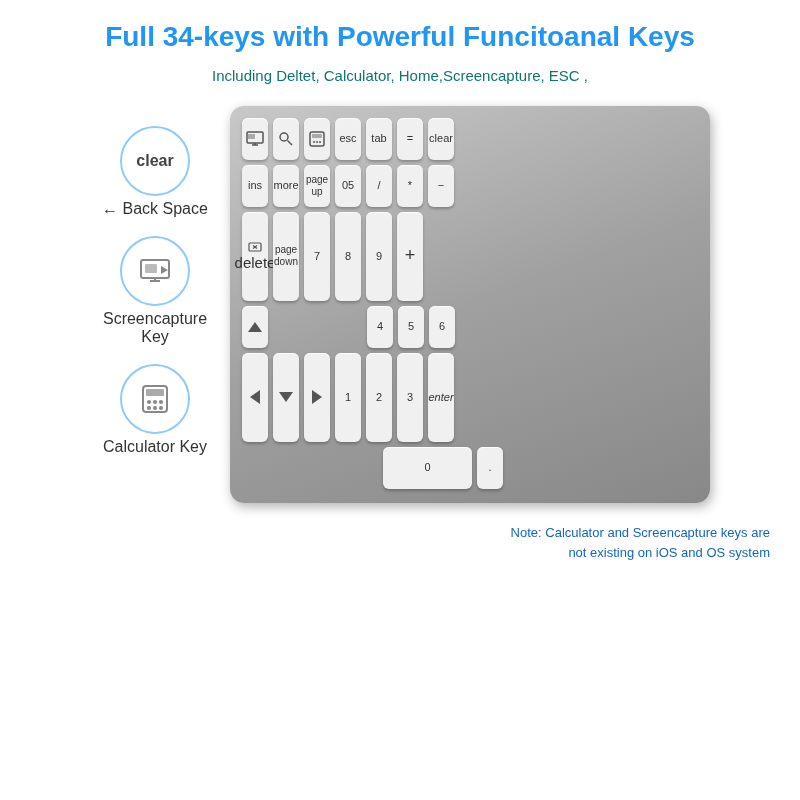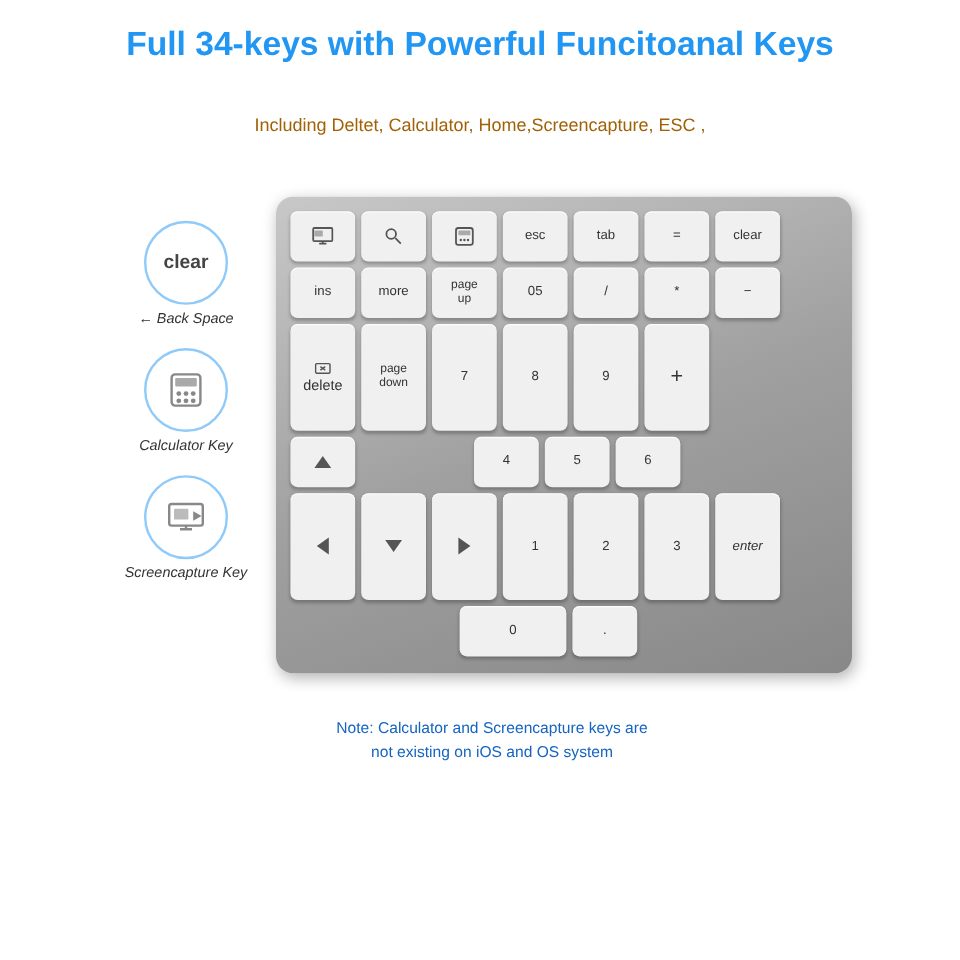--- a/index.html
+++ b/index.html
@@ -12,35 +12,34 @@
       position: relative;
     }
 
     .page-wrapper {
       width: 800px;
       height: 800px;
       padding: 20px 30px;
       display: flex;
       flex-direction: column;
       align-items: center;
-      gap: 29px;
     }
 
     .main-title {
       font-size: 28px;
       font-weight: bold;
       color: #2196F3;
       text-align: center;
       margin-bottom: 10px;
       line-height: 1.2;
     }
 
     .subtitle {
       font-size: 15px;
-      color: #a16207;
+      color: #0f766e;
       text-align: center;
       line-height: 1.6;
       margin-bottom: 18px;
     }
 
     .content-row {
       display: flex;
       flex-direction: row;
       align-items: flex-start;
       width: 100%;
@@ -79,24 +78,23 @@
       font-size: 13px;
     }
 
     .annotation-circle.clear-circle {
       font-size: 16px;
       font-weight: bold;
       color: #444;
     }
 
     .annotation-label {
-      font-size: 12px;
+      font-size: 16px;
       color: #333;
       text-align: center;
-      font-style: italic;
     }
 
     
     .keyboard-container {
       background: linear-gradient(160deg, #c8c8c8 0%, #a0a0a0 50%, #888 100%);
       border-radius: 14px;
       padding: 12px 12px 14px 12px;
       box-shadow: 2px 4px 12px rgba(0,0,0,0.3);
       display: flex;
       flex-direction: column;
@@ -116,21 +114,21 @@
       color: #333;
       text-align: center;
       box-shadow: 0 2px 3px rgba(0,0,0,0.25), inset 0 1px 0 rgba(255,255,255,0.8);
       min-height: 42px;
       padding: 3px;
       line-height: 1.2;
       flex-shrink: 0;
       cursor: default;
     }
 
-    .key-w1 { width: 54px; }
+    .key-w1 { width: 26px; }
     .key-w2 { width: 89px; } 
     .key-tall { min-height: 89px; } 
 
     
     .key-icon {
       font-size: 14px;
     }
 
     .kb-full-row {
       display: flex;
@@ -140,24 +138,24 @@
 
     
     .key-enter {
       writing-mode: horizontal-tb;
       font-size: 11px;
       font-style: italic;
     }
 
     
     .bottom-note {
-      margin-top: 7px;
+      margin-top: 20px;
       font-size: 13px;
       color: #1565C0;
-      text-align: center;
+      text-align: right;
       width: 100%;
       padding-left: 20px;
       line-height: 1.6;
     }
 
     .arrow-up { display: inline-block; width: 0; height: 0; border-left: 7px solid transparent; border-right: 7px solid transparent; border-bottom: 10px solid #555; }
     .arrow-down { display: inline-block; width: 0; height: 0; border-left: 7px solid transparent; border-right: 7px solid transparent; border-top: 10px solid #555; }
     .arrow-left { display: inline-block; width: 0; height: 0; border-top: 7px solid transparent; border-bottom: 7px solid transparent; border-right: 10px solid #555; }
     .arrow-right { display: inline-block; width: 0; height: 0; border-top: 7px solid transparent; border-bottom: 7px solid transparent; border-left: 10px solid #555; }
   </style>
@@ -174,51 +172,51 @@
 
   <div class="content-row">
 
     <div class="annotations">
 
       <div class="annotation-item">
         <div class="annotation-circle clear-circle">
           <span>clear</span>
         </div>
         <div class="annotation-label">← Back Space</div>
+      </div>
+
+      <div class="annotation-item">
+        <div class="annotation-circle">
+          <svg width="34" height="34" viewBox="0 0 34 34">
+            <rect x="3" y="6" width="28" height="18" rx="2" ry="2" fill="none" stroke="#888" stroke-width="2"></rect>
+            <line x1="12" y1="27" x2="22" y2="27" stroke="#888" stroke-width="2"></line>
+            <line x1="17" y1="24" x2="17" y2="27" stroke="#888" stroke-width="2"></line>
+            <rect x="7" y="10" width="12" height="9" rx="1" fill="#bbb"></rect>
+            <polygon points="23,12 30,16 23,20" fill="#888"></polygon>
+          </svg>
+        </div>
+        <div class="annotation-label">Screencapture Key</div>
       </div>
 
       <div class="annotation-item">
         <div class="annotation-circle">
           <svg width="34" height="34" viewBox="0 0 34 34">
             <rect x="5" y="4" width="24" height="26" rx="3" ry="3" fill="none" stroke="#888" stroke-width="2"></rect>
             <rect x="8" y="7" width="18" height="7" rx="1" fill="#aaa"></rect>
             <circle cx="11" cy="20" r="2" fill="#888"></circle>
             <circle cx="17" cy="20" r="2" fill="#888"></circle>
             <circle cx="23" cy="20" r="2" fill="#888"></circle>
             <circle cx="11" cy="26" r="2" fill="#888"></circle>
             <circle cx="17" cy="26" r="2" fill="#888"></circle>
             <circle cx="23" cy="26" r="2" fill="#888"></circle>
           </svg>
         </div>
         <div class="annotation-label">Calculator Key</div>
       </div>
 
-      <div class="annotation-item">
-        <div class="annotation-circle">
-          <svg width="34" height="34" viewBox="0 0 34 34">
-            <rect x="3" y="6" width="28" height="18" rx="2" ry="2" fill="none" stroke="#888" stroke-width="2"></rect>
-            <line x1="12" y1="27" x2="22" y2="27" stroke="#888" stroke-width="2"></line>
-            <line x1="17" y1="24" x2="17" y2="27" stroke="#888" stroke-width="2"></line>
-            <rect x="7" y="10" width="12" height="9" rx="1" fill="#bbb"></rect>
-            <polygon points="23,12 30,16 23,20" fill="#888"></polygon>
-          </svg>
-        </div>
-        <div class="annotation-label">Screencapture Key</div>
-      </div>
-
     </div>
 
     <div class="keyboard-container">
 
       <div class="kb-full-row">
 
         <div class="key key-w1 key-icon">
           <svg width="18" height="18" viewBox="0 0 18 18">
               <rect x="1" y="2" width="16" height="11" rx="1" fill="none" stroke="#555" stroke-width="1.5"></rect>
               <line x1="6" y1="15" x2="12" y2="15" stroke="#555" stroke-width="1.5"></line>
@@ -258,21 +256,21 @@
       </div>
 
       <div class="kb-full-row">
         <div class="key key-w1 key-icon" style="font-size:9px;">
           <div style="display:flex;flex-direction:column;align-items:center;">
             <svg width="14" height="14" viewBox="0 0 14 14">
                 <rect x="1" y="3" width="12" height="8" rx="1" fill="none" stroke="#555" stroke-width="1.2"></rect>
                 <line x1="5" y1="5.5" x2="9" y2="8.5" stroke="#555" stroke-width="1.2"></line>
                 <line x1="9" y1="5.5" x2="5" y2="8.5" stroke="#555" stroke-width="1.2"></line>
               </svg>
-            <span style="font-size:12px;">delete</span>
+            <span style="font-size:15px;">delete</span>
           </div>
         </div>
         <div class="key key-w1" style="font-size:10px;">page<br>down</div>
         <div class="key key-w1">7</div>
         <div class="key key-w1">8</div>
         <div class="key key-w1">9</div>
 
         <div class="key key-w1 key-tall" style="font-size:18px;">+</div>
       </div>
 

